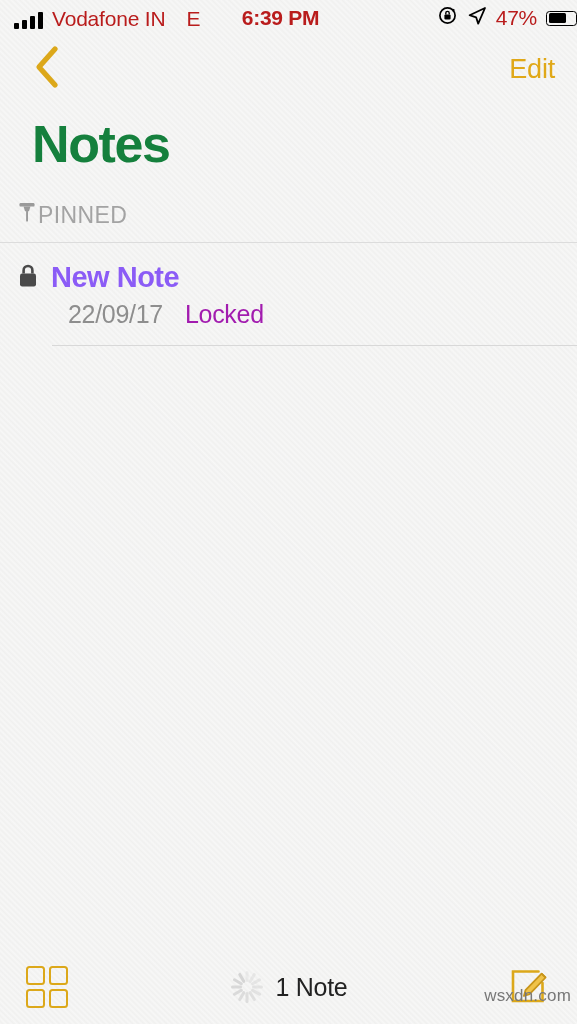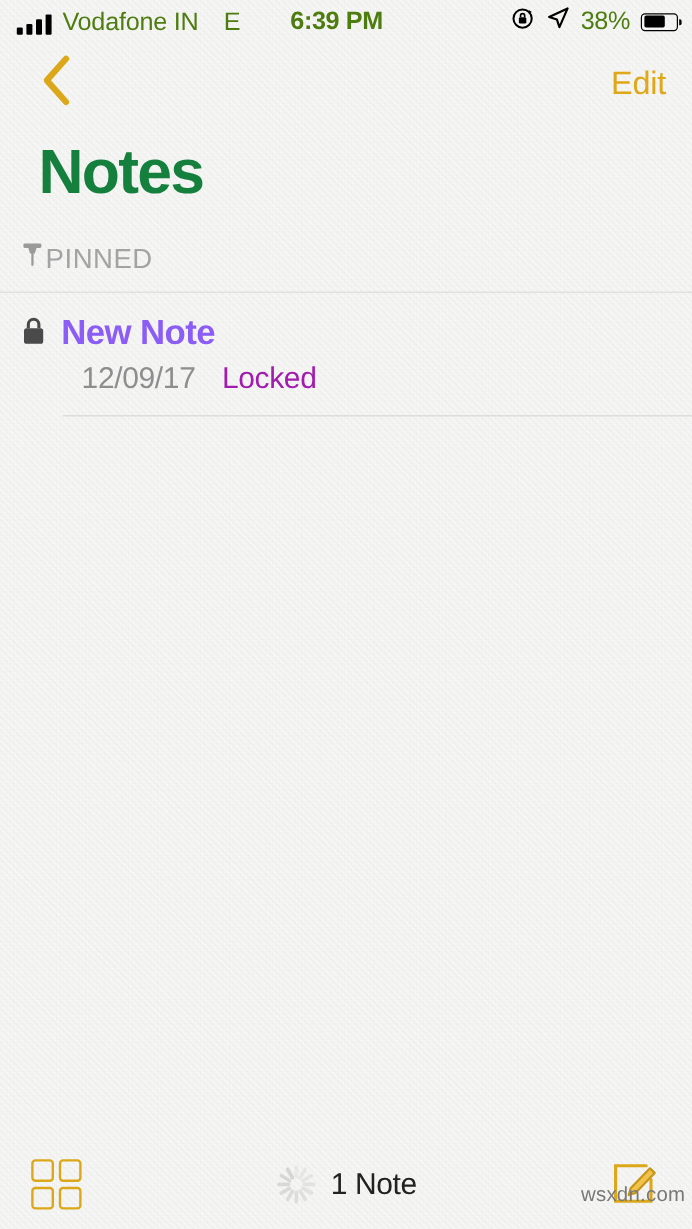--- a/index.html
+++ b/index.html
@@ -15,24 +15,24 @@
       repeating-linear-gradient(0deg, rgba(0,0,0,0.012) 0px, rgba(0,0,0,0) 1px, rgba(0,0,0,0.010) 2px, rgba(0,0,0,0) 3px),
       repeating-linear-gradient(90deg, rgba(0,0,0,0.012) 0px, rgba(0,0,0,0) 1px, rgba(0,0,0,0.010) 2px, rgba(0,0,0,0) 3px),
       repeating-linear-gradient(45deg, rgba(255,255,255,0.5) 0px, rgba(0,0,0,0.008) 2px, rgba(255,255,255,0.45) 4px);
   }
 
   
   .statusbar {
     height:36px;
     display:flex;
     align-items:center;
-    padding:0 12px 0 14px;
+    padding:0 0 0 14px;
     position:relative;
     font-size:21px;
-    color:#4d7c0f;
+    color:#b91c1c;
   }
   .sb-left { display:flex; align-items:flex-end; gap:9px; }
   .signal { display:flex; align-items:flex-end; gap:3px; height:17px; }
   .signal i { width:5px; background:#000; border-radius:1px; display:block; }
   .signal i:nth-child(1){ height:6px; }
   .signal i:nth-child(2){ height:9px; }
   .signal i:nth-child(3){ height:13px; }
   .signal i:nth-child(4){ height:17px; }
   .carrier { font-size:21px; letter-spacing:-0.2px; line-height:1; }
   .nettype { font-size:21px; margin-left:12px; line-height:1; }
@@ -177,21 +177,21 @@
         <rect x="7.4" y="9.4" width="6.2" height="5.2" rx="1.1" fill="#000"></rect>
         <path d="M8.8 9.4 v-1.3 a1.7 1.7 0 0 1 3.4 0 v1.3" fill="none" stroke="#000" stroke-width="1.4"></path>
         <path d="M15.6 3.4 l2.6 1.6 -2.6 1.7z" fill="#000"></path>
       </svg>
     </span>
     <span>
       <svg width="20" height="20" viewBox="0 0 20 20">
         <path d="M18 2 L2.6 9.2 L9.1 11.3 L11.2 17.6 Z" fill="none" stroke="#000" stroke-width="1.8" stroke-linejoin="round"></path>
       </svg>
     </span>
-    <span class="pct">38%</span>
+    <span class="pct">47%</span>
     <span class="battery">
         <span style="width: 67%;"></span>
       </span>
   </div>
 </div>
 
 <div class="navbar">
   <div class="back-btn">
     <span>
       <svg width="26" height="44" viewBox="0 0 26 44">
@@ -222,21 +222,21 @@
     <div class="note-title-line">
       <span>
         <svg width="24" height="28" viewBox="0 0 24 28">
           <rect x="4" y="11.5" width="16" height="13" rx="2.2" fill="#4a4a4a"></rect>
           <path d="M7.6 11.5 V8.4 a4.4 4.4 0 0 1 8.8 0 v3.1" fill="none" stroke="#4a4a4a" stroke-width="2.6"></path>
         </svg>
       </span>
       <span class="note-title">New Note</span>
     </div>
     <div class="note-meta">
-      <span>12/09/17</span>
+      <span>22/09/17</span>
       <span class="note-locked">Locked</span>
     </div>
   </div>
 
   <div class="sep-inset"></div>
 </div>
 
 <div class="toolbar">
   <div>
     <span class="grid-icon">

